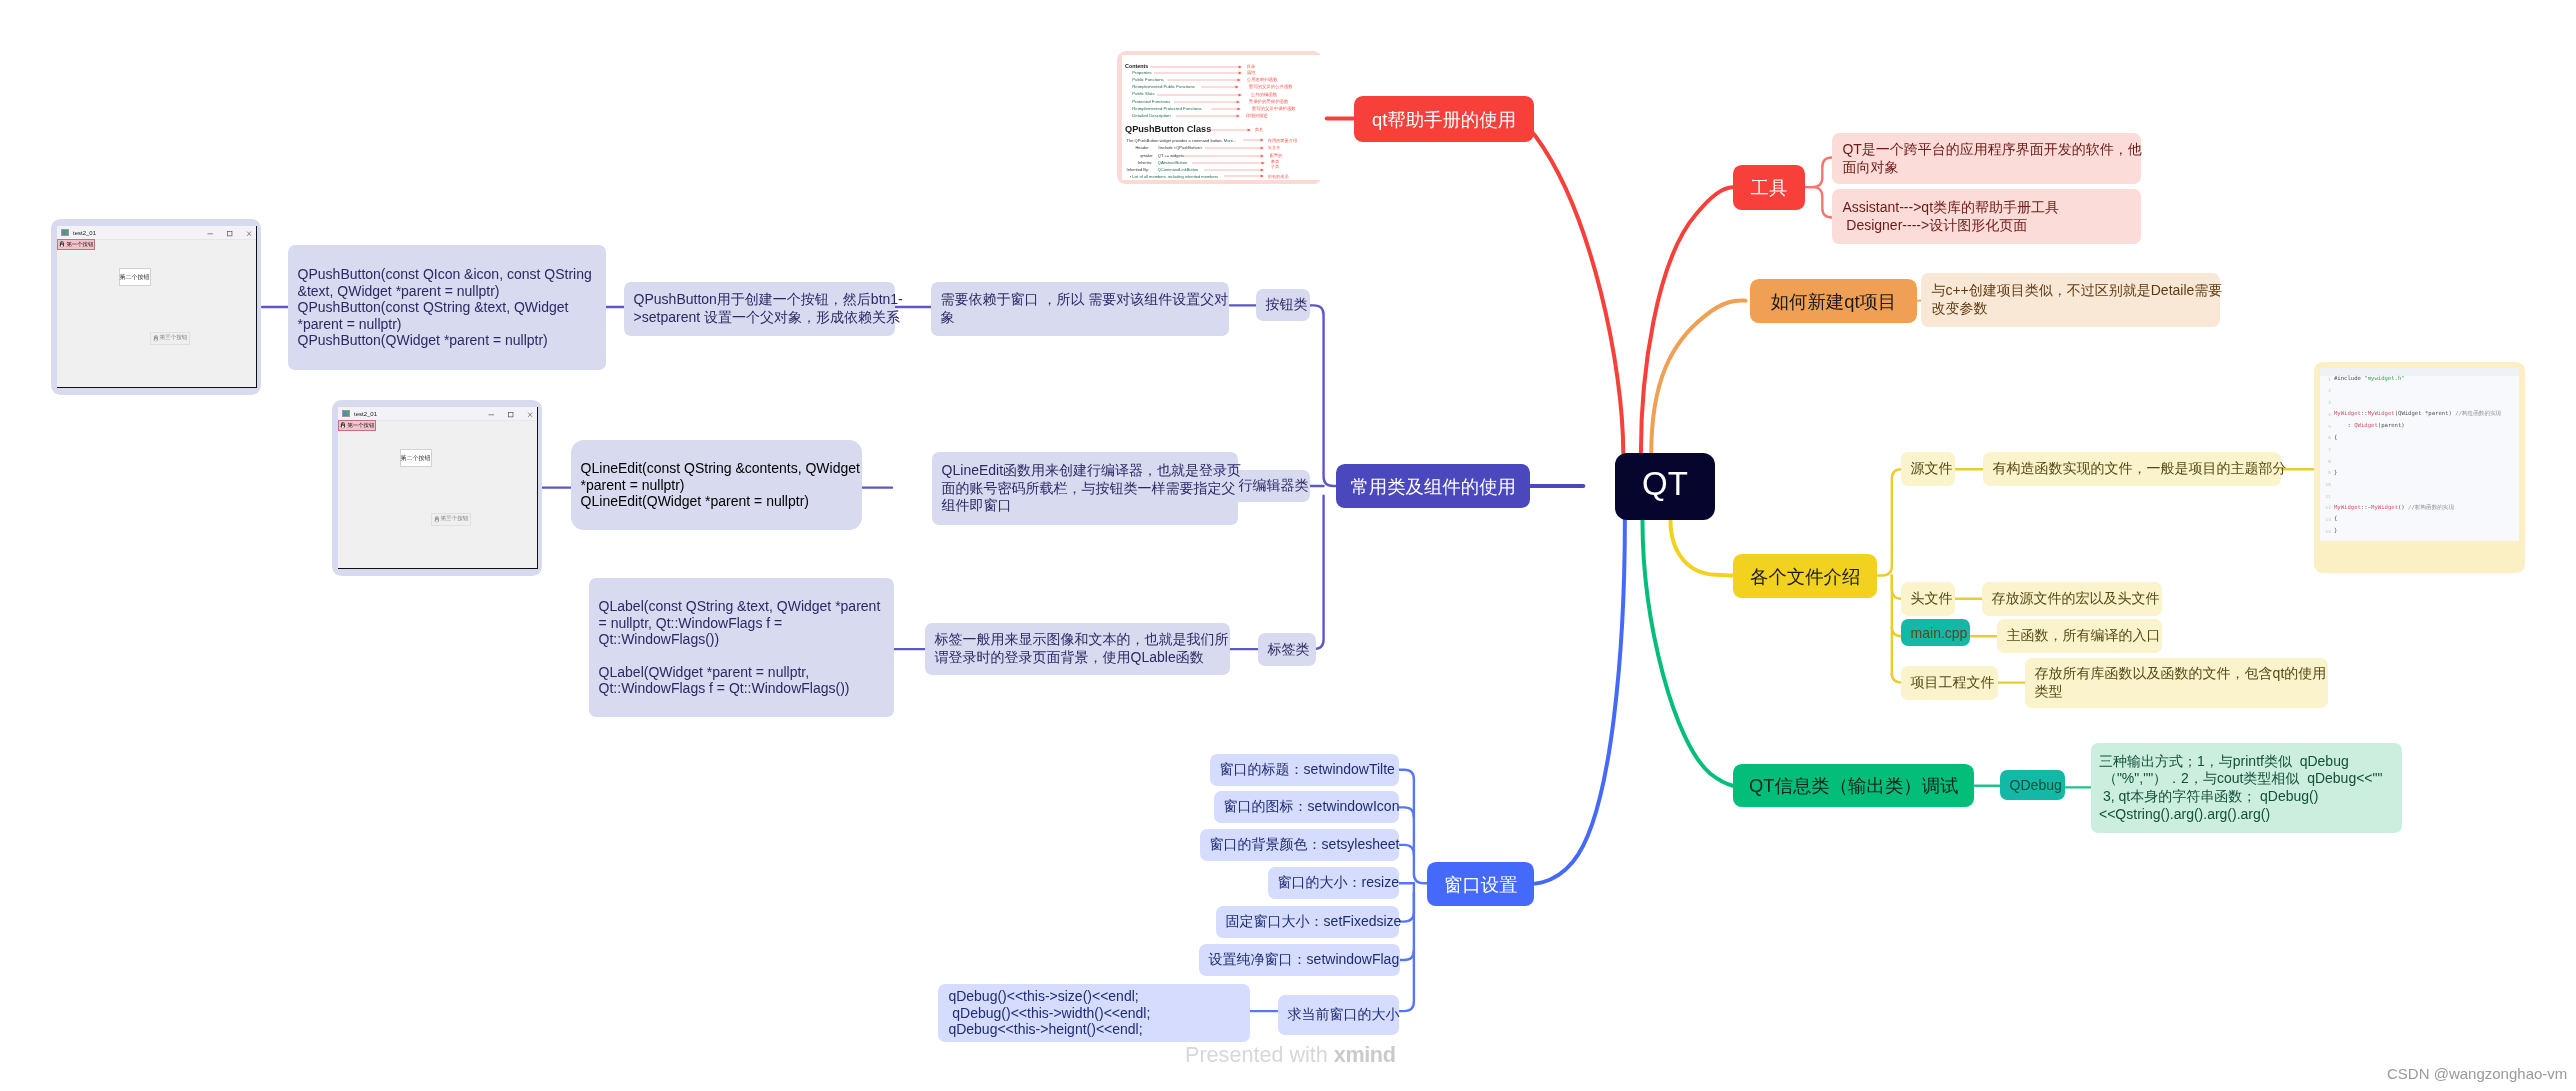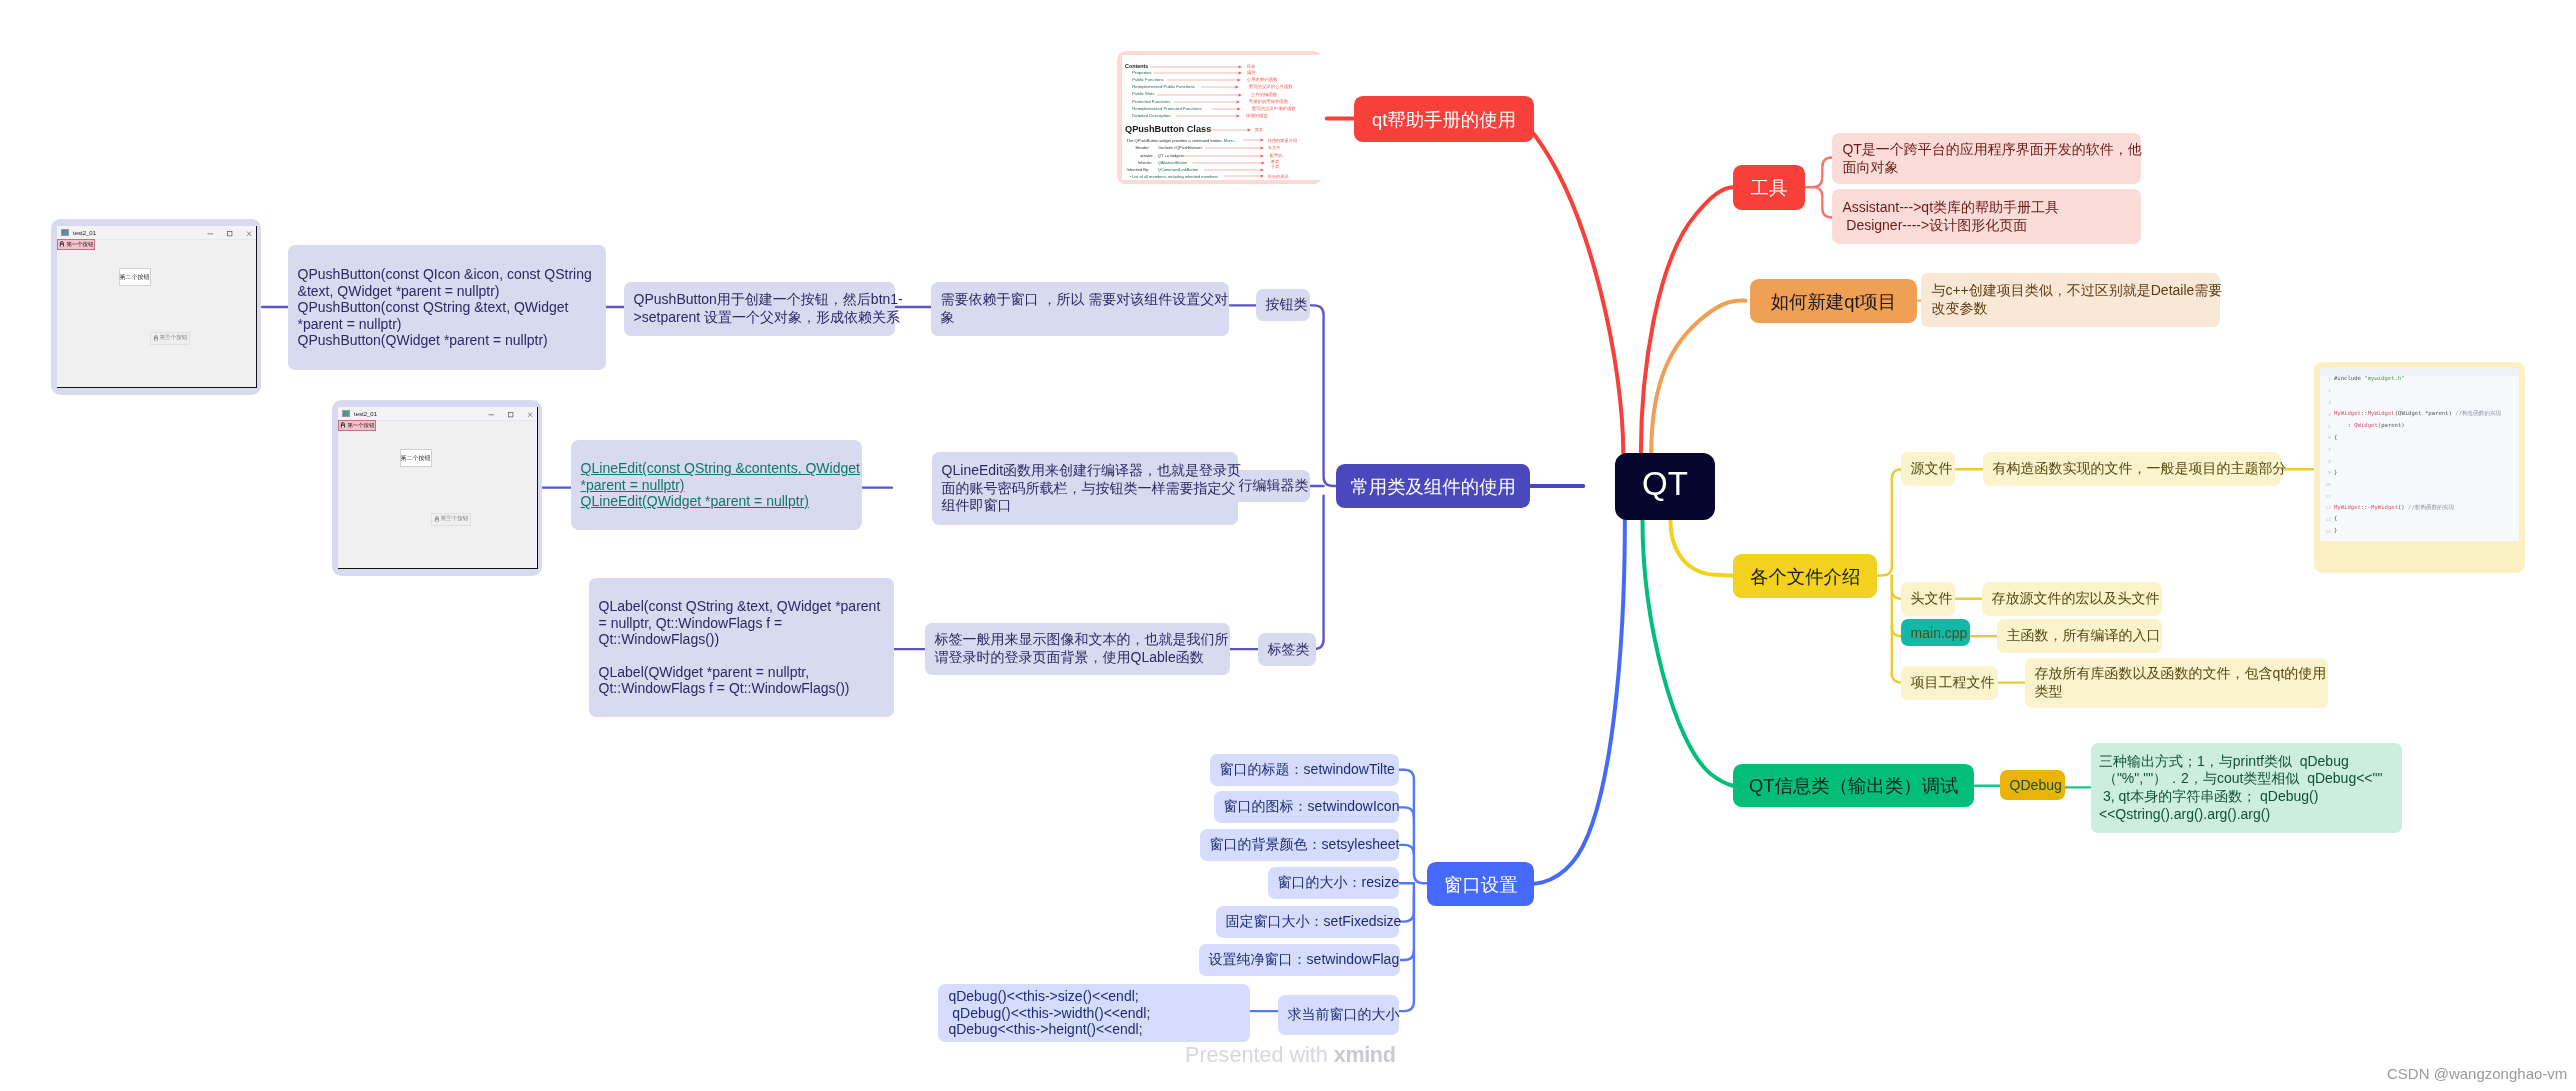--- a/index.html
+++ b/index.html
@@ -107,40 +107,40 @@
 改变参数</span></div>
 <div class="node " style="left:1901px;top:452px;width:54px;height:34px;background:#FAF3CB;color:#564914;font-size:14px;padding:0 9.6px;text-align:left;border-radius:7.2px;"><span>源文件</span></div>
 <div class="node " style="left:1983px;top:452px;width:298px;height:34px;background:#FAF3CB;color:#564914;font-size:14px;padding:0 9.6px;text-align:left;border-radius:7.2px;"><span>有构造函数实现的文件，一般是项目的主题部分</span></div>
 <div class="node " style="left:1901px;top:582px;width:54px;height:34px;background:#FAF3CB;color:#564914;font-size:14px;padding:0 9.6px;text-align:left;border-radius:7.2px;"><span>头文件</span></div>
 <div class="node " style="left:1982px;top:582px;width:180px;height:34px;background:#FAF3CB;color:#564914;font-size:14px;padding:0 9.6px;text-align:left;border-radius:7.2px;"><span>存放源文件的宏以及头文件</span></div>
 <div class="node " style="left:1901px;top:619px;width:69px;height:27px;background:#14b8a6;color:#564914;font-size:14px;padding:0 9.6px;text-align:left;border-radius:7.2px;"><span>main.cpp</span></div>
 <div class="node " style="left:1997px;top:619px;width:165px;height:34px;background:#FAF3CB;color:#564914;font-size:14px;padding:0 9.6px;text-align:left;border-radius:7.2px;"><span>主函数，所有编译的入口</span></div>
 <div class="node " style="left:1901px;top:666px;width:97px;height:34px;background:#FAF3CB;color:#564914;font-size:14px;padding:0 9.6px;text-align:left;border-radius:7.2px;"><span>项目工程文件</span></div>
 <div class="node " style="left:2025px;top:658px;width:303px;height:50px;background:#FAF3CB;color:#564914;font-size:14px;padding:0 9.6px;text-align:left;line-height:17.6px;border-radius:7.2px;"><span>存放所有库函数以及函数的文件，包含qt的使用
 类型</span></div>
-<div class="node " style="left:2000px;top:770px;width:65px;height:30px;background:#eab308;color:#11503A;font-size:14px;padding:0 9.6px;text-align:center;border-radius:7.2px;"><span>QDebug</span></div>
+<div class="node " style="left:2000px;top:770px;width:65px;height:30px;background:#14b8a6;color:#11503A;font-size:14px;padding:0 9.6px;text-align:center;border-radius:7.2px;"><span>QDebug</span></div>
 <div class="node " style="left:2091px;top:743px;width:311px;height:90px;background:#CCEEDF;color:#11503A;font-size:14px;padding:0 8px;text-align:left;line-height:17.6px;border-radius:7.2px;"><span>三种输出方式；1，与printf类似  qDebug
  （"%",""）．2，与cout类型相似  qDebug&lt;&lt;""
  3, qt本身的字符串函数； qDebug()
 &lt;&lt;Qstring().arg().arg().arg()</span></div>
 <div class="node " style="left:1256px;top:289px;width:54px;height:32px;background:#D8DAEF;color:#2C2866;font-size:14px;padding:0 9.6px;text-align:left;border-radius:7.2px;"><span>按钮类</span></div>
 <div class="node " style="left:931px;top:282px;width:298px;height:54px;background:#D8DAEF;color:#2C2866;font-size:14px;padding:0 9.6px;text-align:left;line-height:17.6px;border-radius:7.2px;"><span>需要依赖于窗口 ，所以 需要对该组件设置父对
 象</span></div>
 <div class="node " style="left:624px;top:282px;width:271px;height:54px;background:#D8DAEF;color:#2C2866;font-size:14px;padding:0 9.6px;text-align:left;line-height:17.6px;border-radius:7.2px;"><span>QPushButton用于创建一个按钮，然后btn1-
 &gt;setparent 设置一个父对象，形成依赖关系</span></div>
 <div class="node " style="left:288px;top:245px;width:318px;height:125px;background:#D8DAEF;color:#2C2866;font-size:14px;padding:0 9.6px;text-align:left;line-height:16.4px;border-radius:7.2px;"><span>QPushButton(const QIcon &amp;icon, const QString
 &amp;text, QWidget *parent = nullptr)
 QPushButton(const QString &amp;text, QWidget
 *parent = nullptr)
 QPushButton(QWidget *parent = nullptr)</span></div>
 <div class="node " style="left:1229px;top:470px;width:81px;height:32px;background:#D8DAEF;color:#2C2866;font-size:14px;padding:0 9.6px;text-align:left;border-radius:7.2px;"><span>行编辑器类</span></div>
 <div class="node " style="left:932px;top:452px;width:306px;height:73px;background:#D8DAEF;color:#2C2866;font-size:14px;padding:0 9.6px;text-align:left;line-height:17.6px;border-radius:7.2px;"><span>QLineEdit函数用来创建行编译器，也就是登录页
 面的账号密码所载栏，与按钮类一样需要指定父
 组件即窗口</span></div>
-<div class="node " style="left:571px;top:440px;width:291px;height:90px;background:#D8DAEF;color:#0f766e;font-size:14px;padding:0 9.6px;text-align:left;line-height:16.4px;border-radius:8px;text-decoration:underline;"><span>QLineEdit(const QString &amp;contents, QWidget
+<div class="node " style="left:571px;top:440px;width:291px;height:90px;background:#D8DAEF;color:#000000;font-size:14px;padding:0 9.6px;text-align:left;line-height:16.4px;border-radius:13px;"><span>QLineEdit(const QString &amp;contents, QWidget
 *parent = nullptr)
 QLineEdit(QWidget *parent = nullptr)</span></div>
 <div class="node " style="left:1258px;top:633px;width:58px;height:33px;background:#D8DAEF;color:#2C2866;font-size:14px;padding:0 9.6px;text-align:center;border-radius:7.2px;"><span>标签类</span></div>
 <div class="node " style="left:925px;top:623px;width:305px;height:52px;background:#D8DAEF;color:#2C2866;font-size:14px;padding:0 9.6px;text-align:left;line-height:17.6px;border-radius:7.2px;"><span>标签一般用来显示图像和文本的，也就是我们所
 谓登录时的登录页面背景，使用QLable函数</span></div>
 <div class="node " style="left:589px;top:578px;width:305px;height:139px;background:#D8DAEF;color:#2C2866;font-size:14px;padding:0 9.6px;text-align:left;line-height:16.4px;border-radius:7.2px;"><span>QLabel(const QString &amp;text, QWidget *parent
 = nullptr, Qt::WindowFlags f =
 Qt::WindowFlags())
 
 QLabel(QWidget *parent = nullptr,

